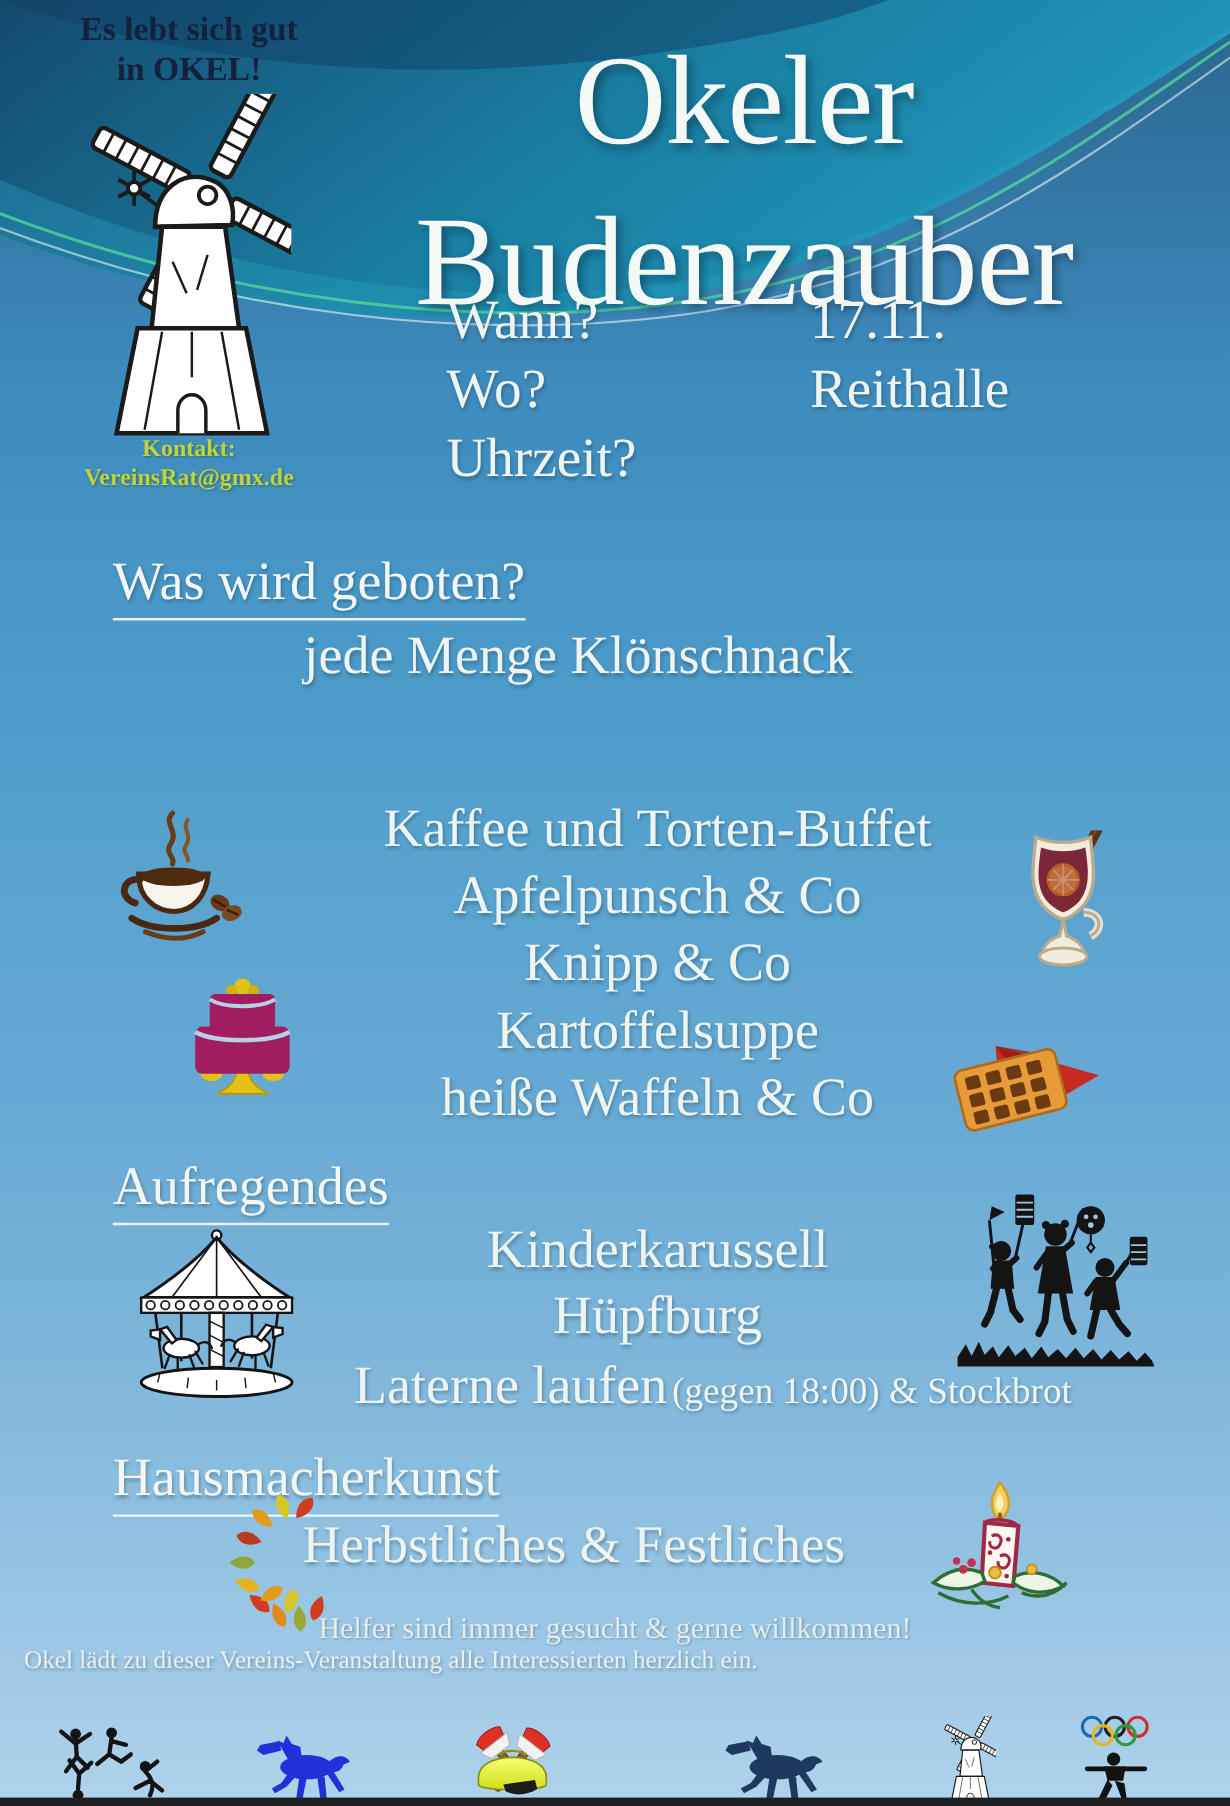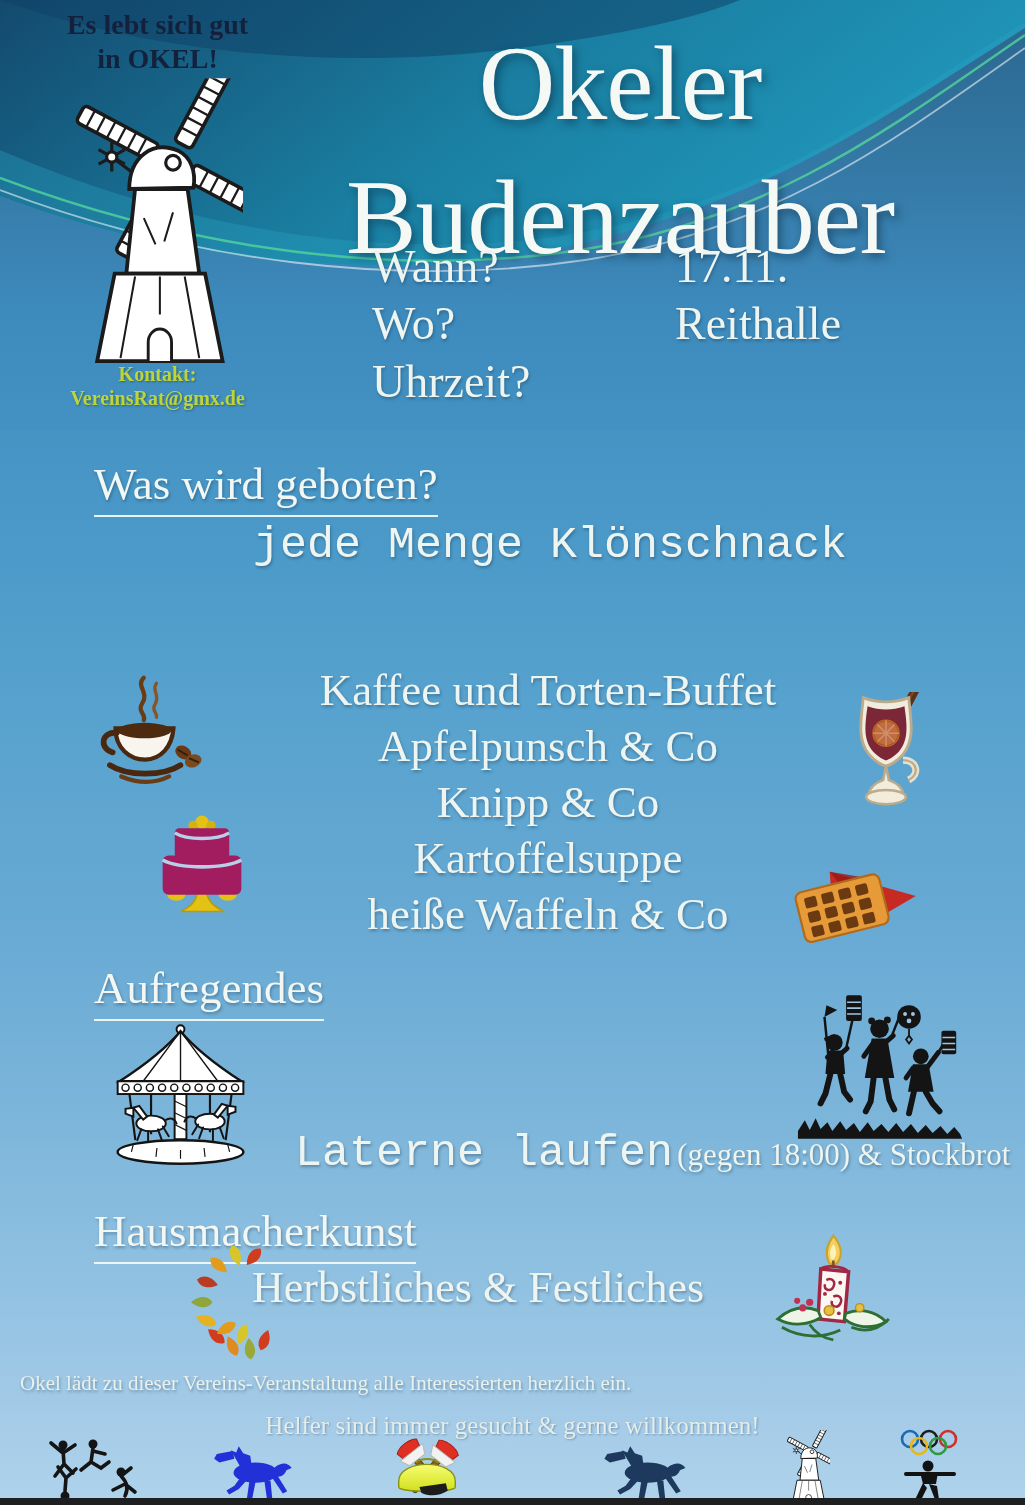--- a/index.html
+++ b/index.html
@@ -10,25 +10,25 @@
   }
   .abs{position:absolute;}
   .txt{color:#eef5f0;text-shadow:1px 2px 3px rgba(15,40,60,.35);}
   .tagline{left:55px;top:8px;width:205px;text-align:center;font-size:28px;font-weight:bold;color:#14213c;line-height:1.2;text-shadow:none;}
   .contact{left:30px;top:363px;width:255px;text-align:center;color:#bfd437;font-weight:bold;font-size:20px;line-height:1.18;text-shadow:1px 1px 2px rgba(20,40,20,.4);}
   .title{left:215px;top:17px;width:810px;text-align:center;font-size:106px;font-weight:normal;color:#f5f9f6;line-height:1.26;letter-spacing:-1px;white-space:nowrap;text-shadow:3px 4px 8px rgba(8,34,56,.5);}
   .dlabel{left:372px;font-size:46px;font-family:Liberation Serif, serif;}
   .dvalue{left:675px;font-size:46px;}
   .h{font-size:45px;color:#f2f7f3;}
   .u{border-bottom:2.5px solid rgba(245,250,246,.92);padding-bottom:6px;margin-left:32px;}
-  .big{font-size:45px;font-family:Liberation Mono, monospace;}
+  .big{font-size:45px;}
   .center-list{left:71px;width:954px;text-align:center;line-height:56px;font-size:45px;}
   .small-inline{font-size:31px;}
   .footer1{left:0;top:1371px;width:1025px;text-align:left;font-size:21px;color:#e9f1ec;padding-left:20px;}
-  .footer2{left:0;top:1412px;width:1025px;text-align:center;font-size:25px;color:#e4edea;}
+  .footer2{left:0;top:1344px;width:1025px;text-align:center;font-size:25px;color:#e4edea;}
   .strip{left:0;bottom:0;width:1025px;height:7px;background:#1e1f21;}
   .bhorse{color:#2230d8;}
   .dhorse{color:#1d3a5e;}
   svg{display:block;}
 </style>
 </head>
 <body>
 
 <svg width="0" height="0" style="position:absolute;overflow:hidden" aria-hidden="true">
   <defs>
@@ -197,20 +197,24 @@
           <rect x="51" y="38" width="9" height="8" rx="1.5"></rect>
         <rect x="12" y="49" width="9" height="8" rx="1.5"></rect>
           <rect x="25" y="49" width="9" height="8" rx="1.5"></rect>
           <rect x="38" y="49" width="9" height="8" rx="1.5"></rect>
           <rect x="51" y="49" width="9" height="8" rx="1.5"></rect>
       </g>
     </g>
   </svg>
 
   <div class="abs txt h" style="left:62px;top:962px"><span class="u">Aufregendes</span></div>
+  <div class="abs txt center-list" style="top:1014px;line-height:55px">
+    <div>Kinderkarussell</div>
+    <div>Hüpfburg</div>
+  </div>
   <div class="abs txt" style="left:295px;top:1128px;white-space:nowrap">
     <span class="big">Laterne laufen</span>
     <span class="small-inline">(gegen 18:00) &amp; Stockbrot</span>
   </div>
 
   <svg class="abs" style="left:100px;top:1022px" width="162" height="148" viewBox="0 0 165 150">
     <circle cx="82" cy="7" r="4" fill="#fff" stroke="#141414" stroke-width="2"></circle>
     <path d="M82,9 C66,28 40,47 20,60 L144,60 C124,47 98,28 82,9 Z" fill="#fff" stroke="#141414" stroke-width="2.5"></path>
     <path d="M82,9 L44,60 M82,9 L82,60 M82,9 L120,60" stroke="#141414" stroke-width="1.4"></path>
     <rect x="18" y="60" width="128" height="13" fill="#fff" stroke="#141414" stroke-width="2"></rect>

